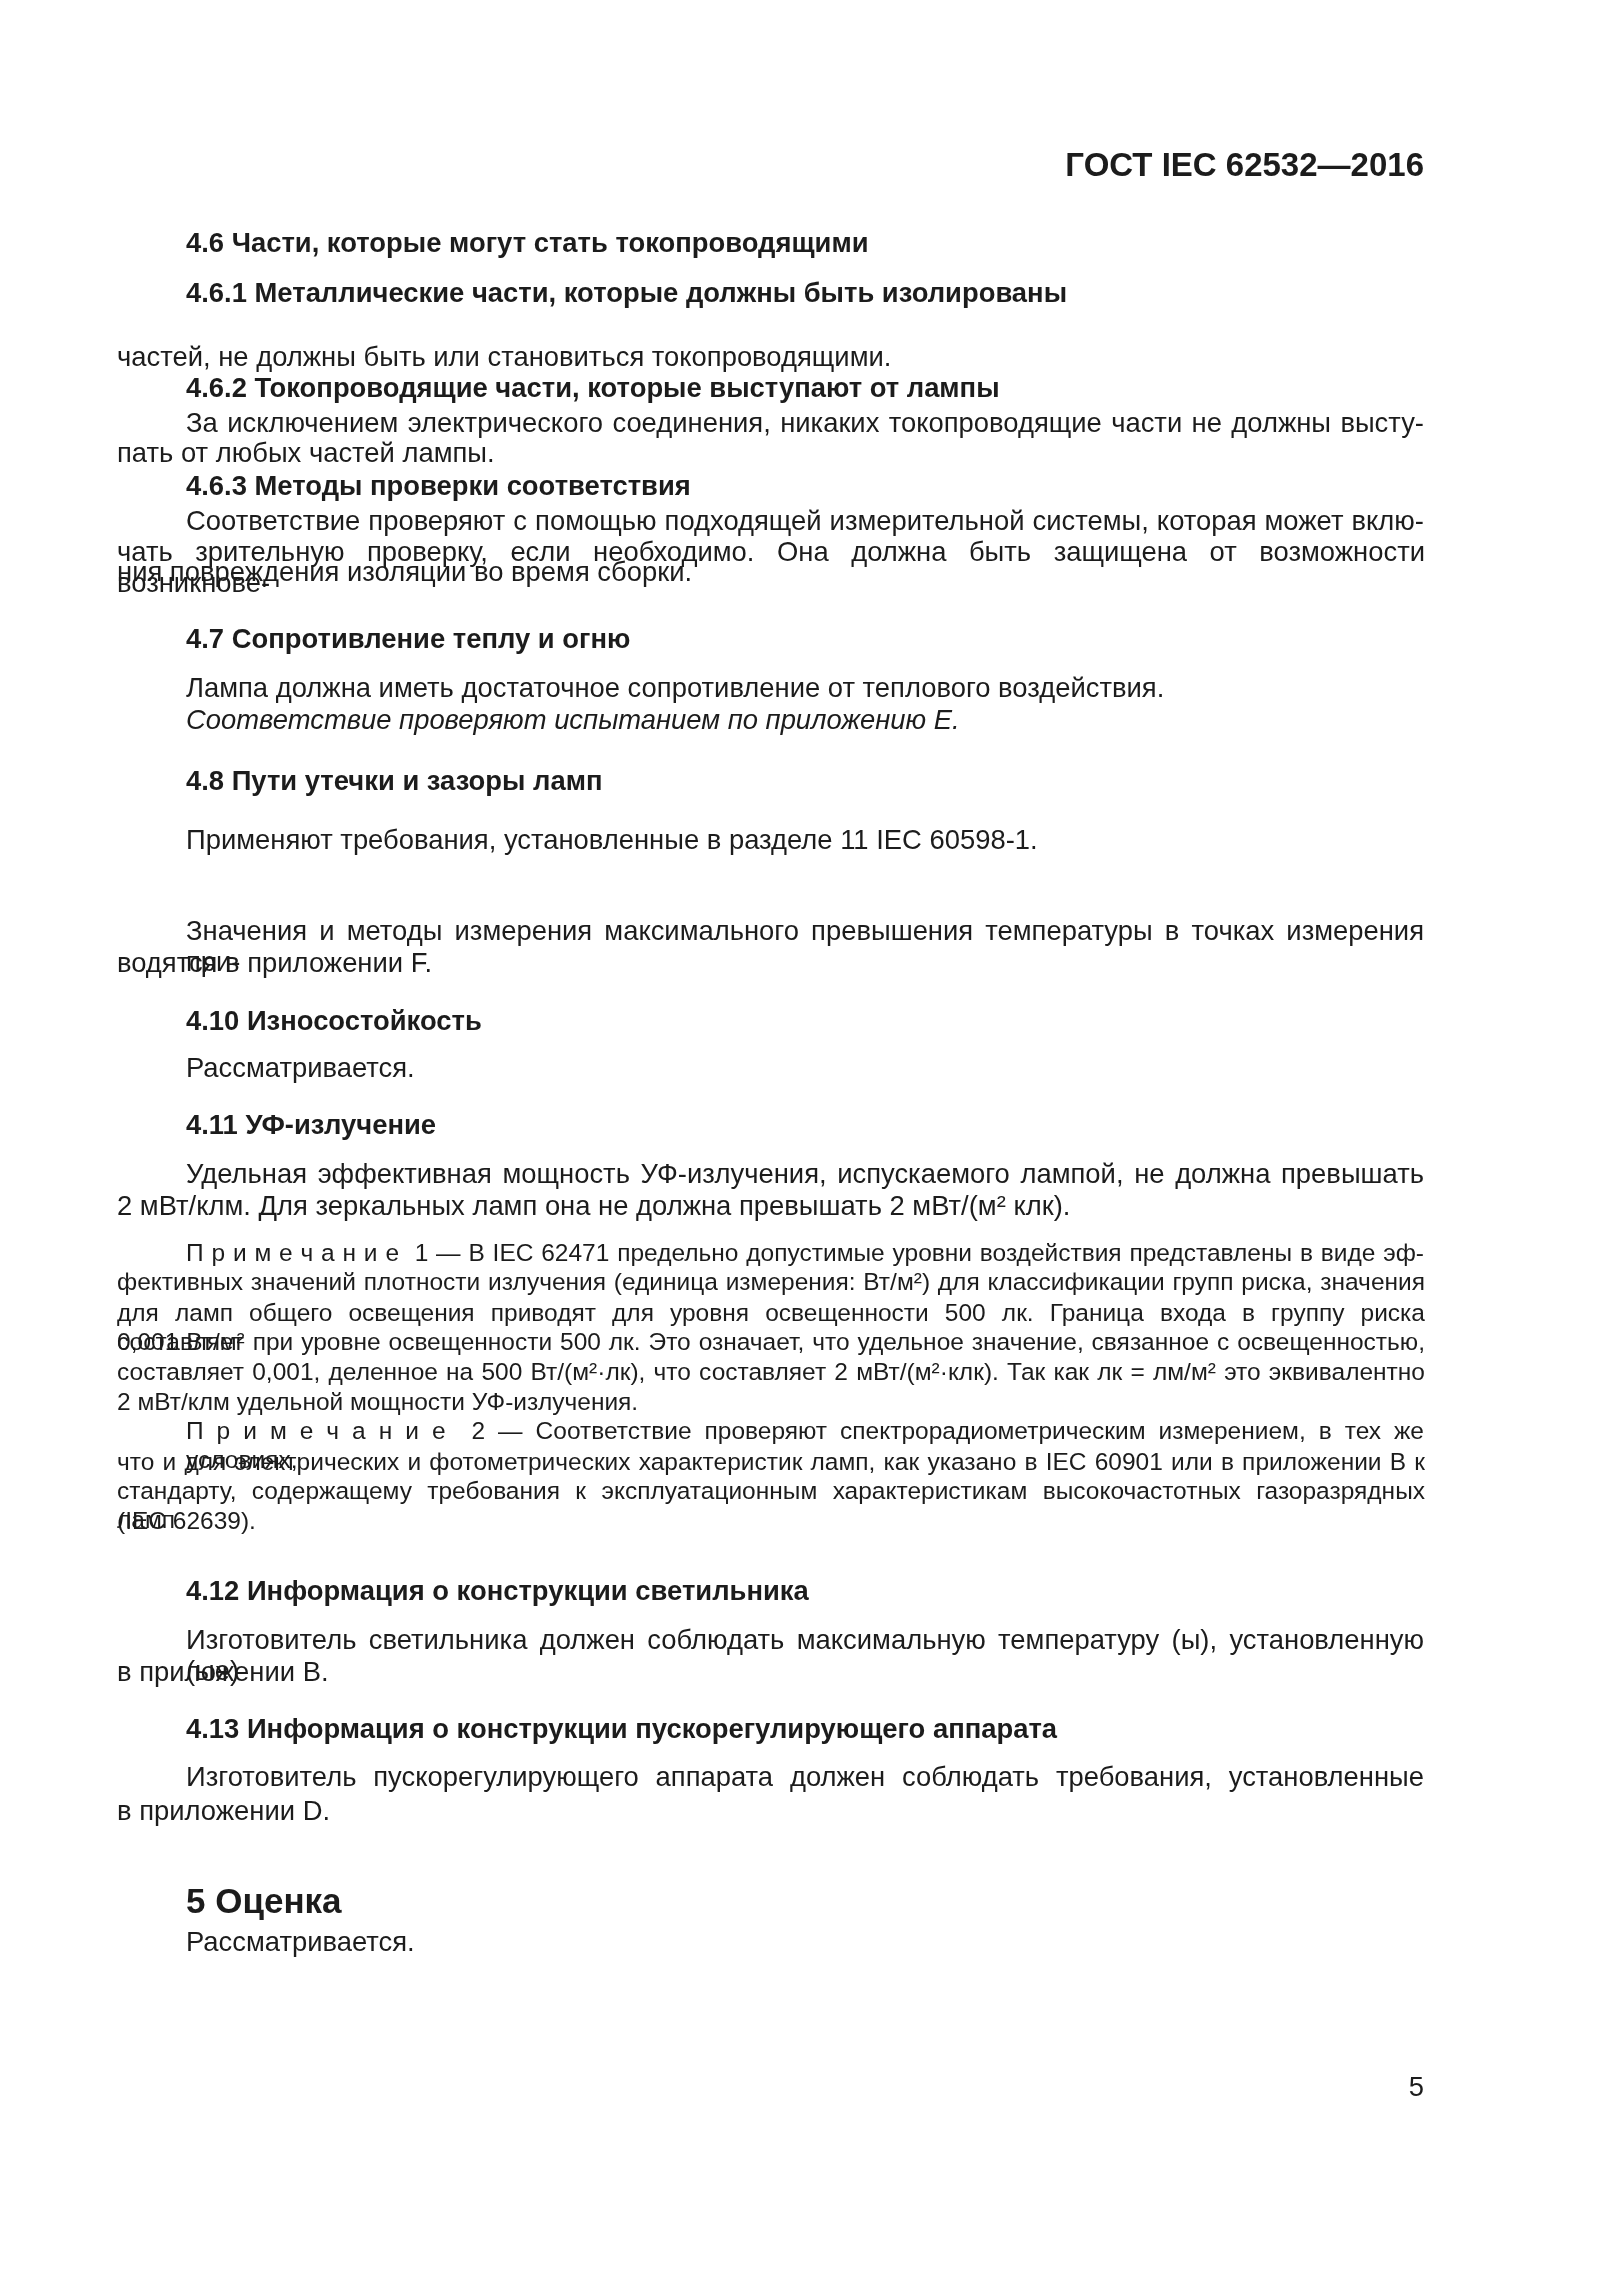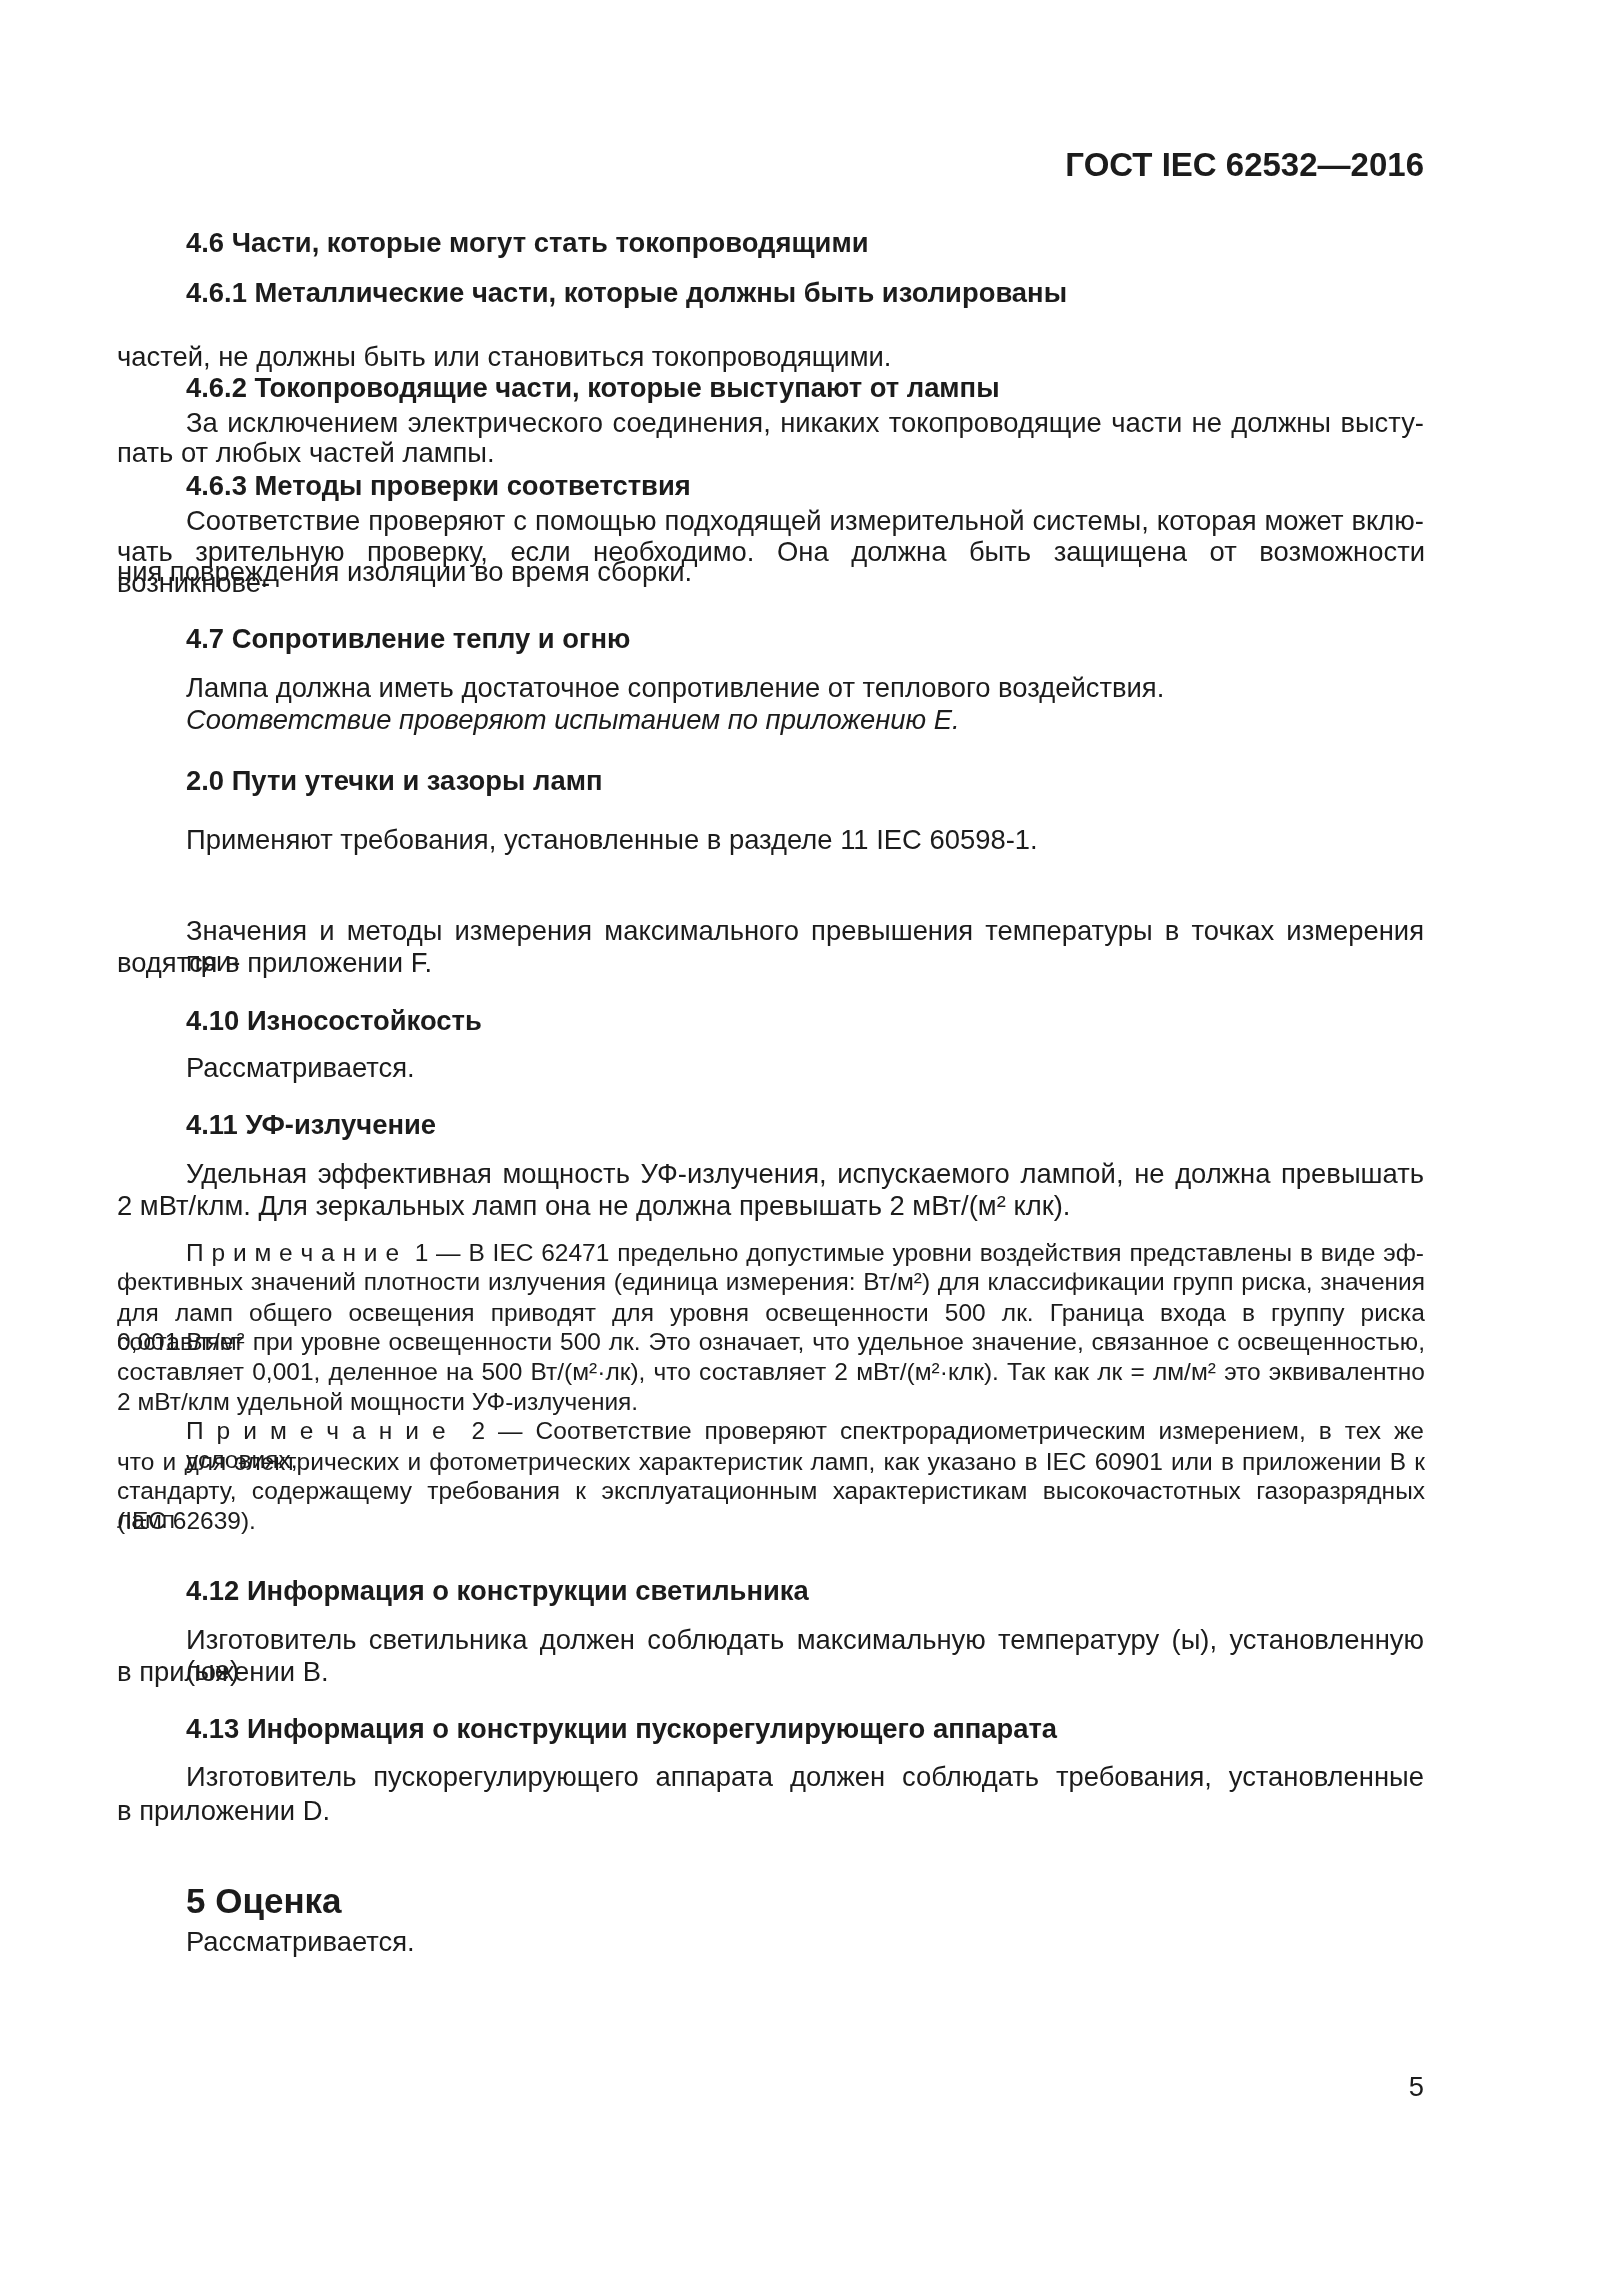--- a/index.html
+++ b/index.html
@@ -63,21 +63,21 @@
 
   <div class="h" style="top:470px">4.6.3 Методы проверки соответствия</div>
   <div class="t first jl" style="top:505px">Соответствие проверяют с помощью подходящей измерительной системы, которая может вклю-</div>
   <div class="t jl" style="top:536px">чать зрительную проверку, если необходимо. Она должна быть защищена от возможности возникнове-</div>
   <div class="t" style="top:556px">ния повреждения изоляции во время сборки.</div>
 
   <div class="h" style="top:623px">4.7 Сопротивление теплу и огню</div>
   <div class="t single" style="top:672px">Лампа должна иметь достаточное сопротивление от теплового воздействия.</div>
   <div class="t single italic" style="top:704px">Соответствие проверяют испытанием по приложению E.</div>
 
-  <div class="h" style="top:765px">2.0 Пути утечки и зазоры ламп</div>
+  <div class="h" style="top:765px">4.8 Пути утечки и зазоры ламп</div>
   <div class="t single" style="top:824px">Применяют требования, установленные в разделе 11 IEC 60598-1.</div>
 
   <div class="t first jl" style="top:915px">Значения и методы измерения максимального превышения температуры в точках измерения при-</div>
   <div class="t" style="top:947px">водятся в приложении F.</div>
 
   <div class="h" style="top:1005px">4.10 Износостойкость</div>
   <div class="t single" style="top:1052px">Рассматривается.</div>
 
   <div class="h" style="top:1109px">4.11 УФ-излучение</div>
   <div class="t first jl" style="top:1158px">Удельная эффективная мощность УФ-излучения, испускаемого лампой, не должна превышать</div>

